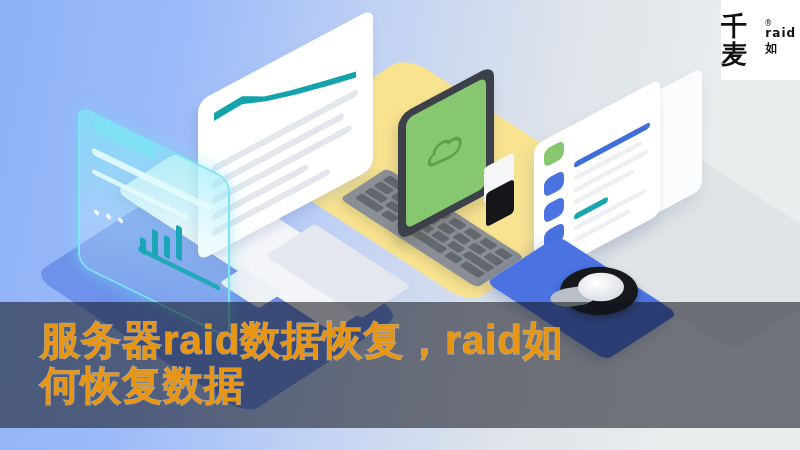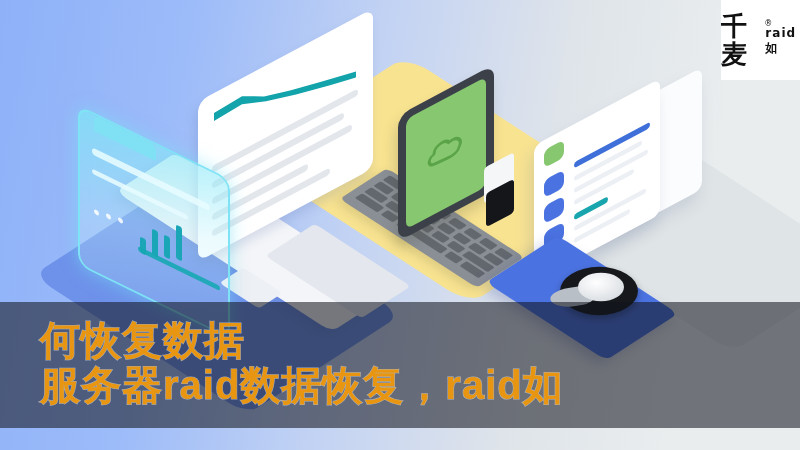--- a/index.html
+++ b/index.html
@@ -304,22 +304,22 @@
   <div id="hard-drive">
     <div id="hd-body"></div>
     <div id="hd-platter"></div>
     <div id="hd-arm"></div>
     <div id="hd-hub"></div>
   </div>
 
   <div id="overlay-band"></div>
 
   <div id="title-block">
+    <div class="title-line">服务器raid数据恢复，raid如</div>
     <div class="title-line">何恢复数据</div>
-    <div class="title-line">服务器raid数据恢复，raid如</div>
   </div>
 
   <div id="logo-box">
     <div id="logo-main">
       <span>千麦</span>
       <span id="logo-reg">®</span>
     </div>
     <div id="logo-sub">raid如</div>
   </div>
 

